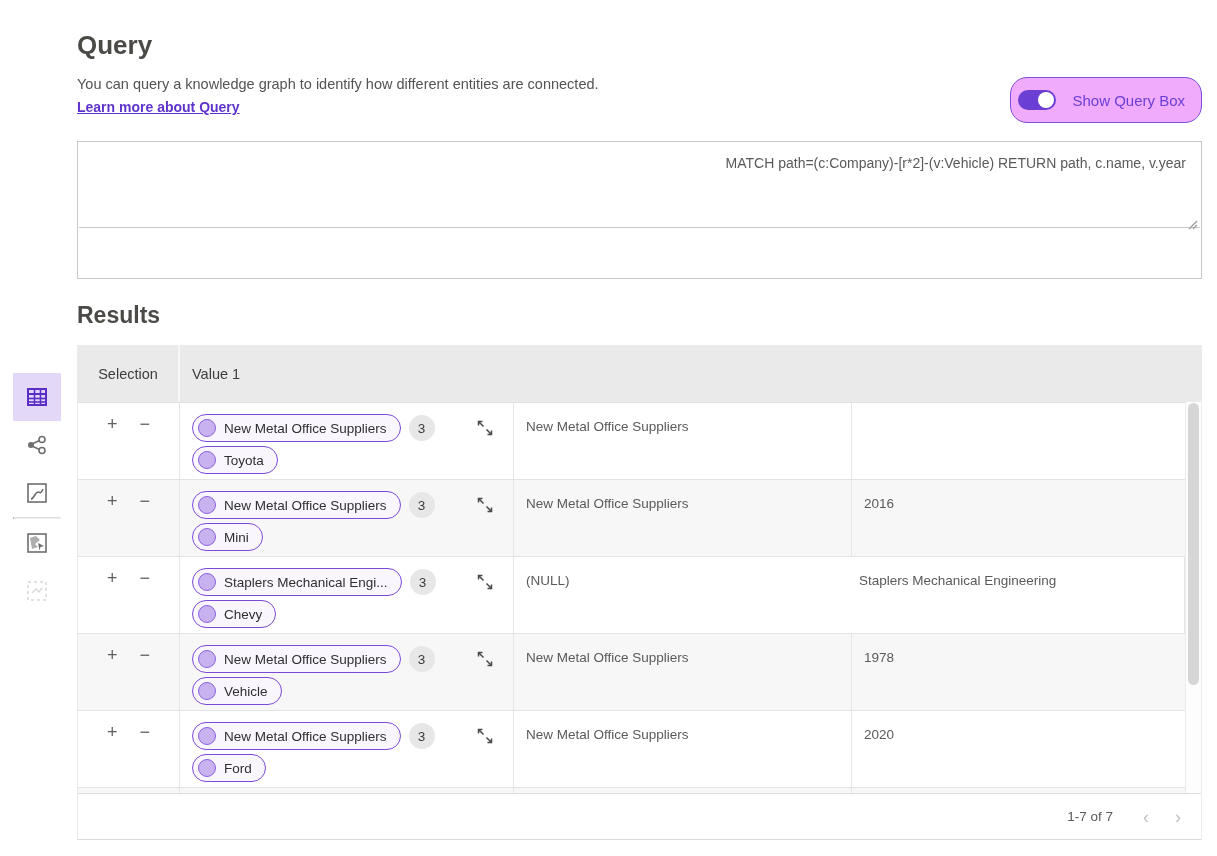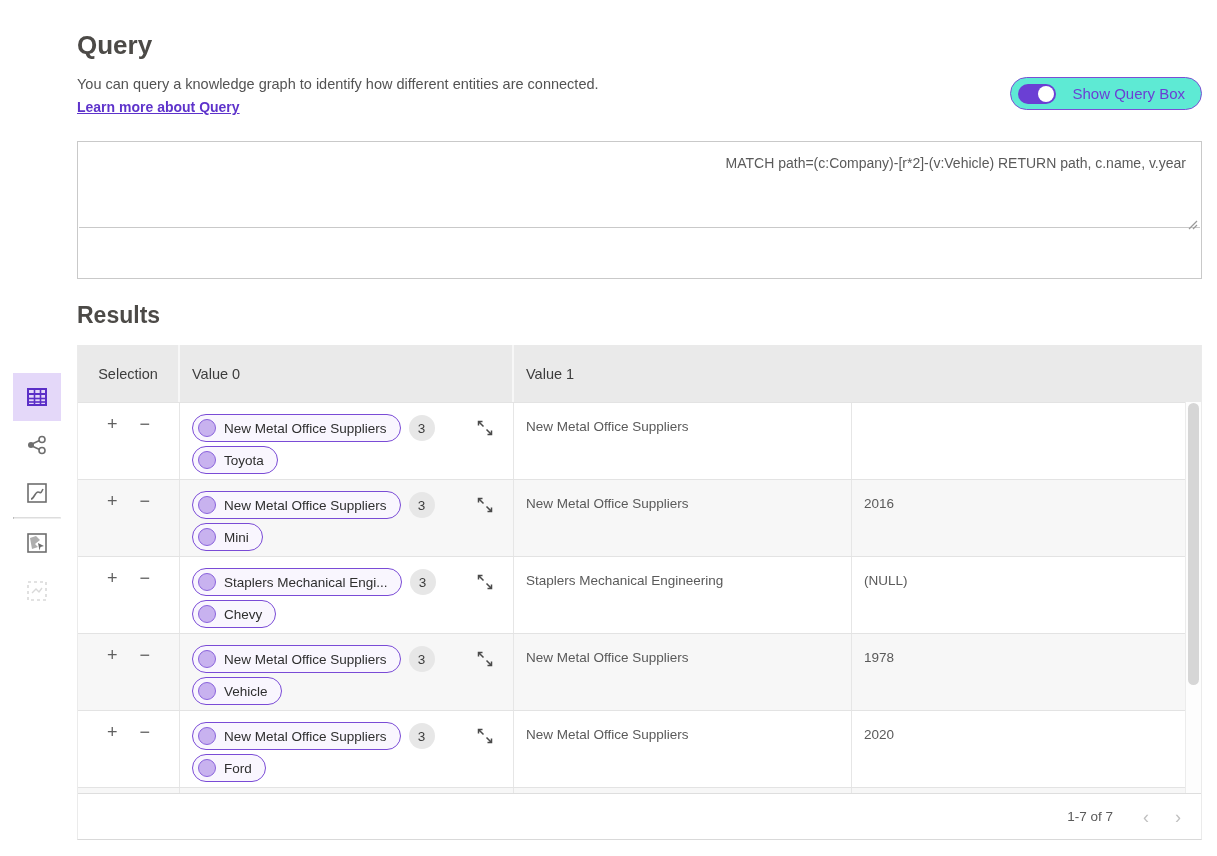--- a/index.html
+++ b/index.html
@@ -6,22 +6,22 @@
   html, body { width: 1217px; height: 856px; background: #fff; overflow: hidden;
     font-family: "Liberation Sans", sans-serif; color: #474747; }
   body { position: relative; }
 
   
   .page-title { position: absolute; left: 77px; top: 30px; font-size: 26px; font-weight: 700; color: #4c4a47; }
   .desc { position: absolute; left: 77px; top: 76px; font-size: 14.5px; color: #535353; }
   .learn-more { position: absolute; left: 77px; top: 99px; font-size: 14px; font-weight: 700;
     color: #5e33cb; text-decoration: underline; cursor: pointer; }
   .toggle-pill { position: absolute; right: 15px; top: 77px; display: inline-flex; align-items: center;
-    gap: 16px; height: 33px; padding: 0 16px 0 7px; border: 1px solid #7a4fd4; border-radius: 17px;
-    background: #5eead4; cursor: pointer; }
+    gap: 16px; height: 46px; padding: 0 16px 0 7px; border: 1px solid #7a4fd4; border-radius: 17px;
+    background: #f0abfc; cursor: pointer; }
   .switch { position: relative; width: 38px; height: 20px; border-radius: 10px; background: #6b3fd4; }
   .switch .knob { position: absolute; right: 2px; top: 2px; width: 16px; height: 16px; border-radius: 50%; background: #fff; }
   .toggle-label { font-size: 15px; color: #6b3fd4; }
 
   
   .query-box { position: absolute; left: 77px; top: 141px; width: 1125px; height: 138px;
     border: 1px solid #c9c9c9; background: #fff; }
   .query-textarea { display: block; width: calc(100% - 2px); height: 86px; margin: 0 1px; resize: none;
     border: none; border-bottom: 1px solid #c9c9c9; outline: none; padding: 12px 14px;
     font-family: "Liberation Sans", sans-serif; font-size: 14px; color: #5a5a5a; line-height: 1.4; text-align: right; }
@@ -149,21 +149,20 @@
     <svg width="22" height="22" viewBox="0 0 22 22">
       <rect x="2" y="2" width="18" height="18" fill="none" stroke="#d9d9d9" stroke-width="1.6" stroke-dasharray="3 3"></rect>
       <path d="M6 13 L10 9 L13 12 L16 8" fill="none" stroke="#d9d9d9" stroke-width="1.4"></path>
     </svg>
   </div>
 </div>
 
 <div class="results-table">
   <div class="thead">
     <div class="th th-selection">Selection</div>
-    <div class="th th-v0">Value 0</div>
     <div class="th th-v1">Value 1</div>
   </div>
 
   <div class="tbody">
   <div class="trow">
     <div class="td td-selection">
       <span>+</span>
       <span>−</span>
     </div>
     <div class="td td-v0">
@@ -233,22 +232,22 @@
             <path d="M8.5 8.5 L3.5 3.5 M3.5 7.5 L3.5 3.5 L7.5 3.5" fill="none" stroke="#4a4a4a" stroke-width="1.5"></path>
             <path d="M11.5 11.5 L16.5 16.5 M16.5 12.5 L16.5 16.5 L12.5 16.5" fill="none" stroke="#4a4a4a" stroke-width="1.5"></path>
           </svg>
         </span>
       </div>
       <span class="pill pill-second">
         <span class="dot"></span>
         <span>Chevy</span>
       </span>
     </div>
+    <div class="td td-v2">(NULL)</div>
     <div class="td td-v1">Staplers Mechanical Engineering</div>
-    <div class="td td-v2">(NULL)</div>
   </div>
 
   <div class="trow">
     <div class="td td-selection">
       <span>+</span>
       <span>−</span>
     </div>
     <div class="td td-v0">
       <div class="v0-line1">
         <span class="pill">

